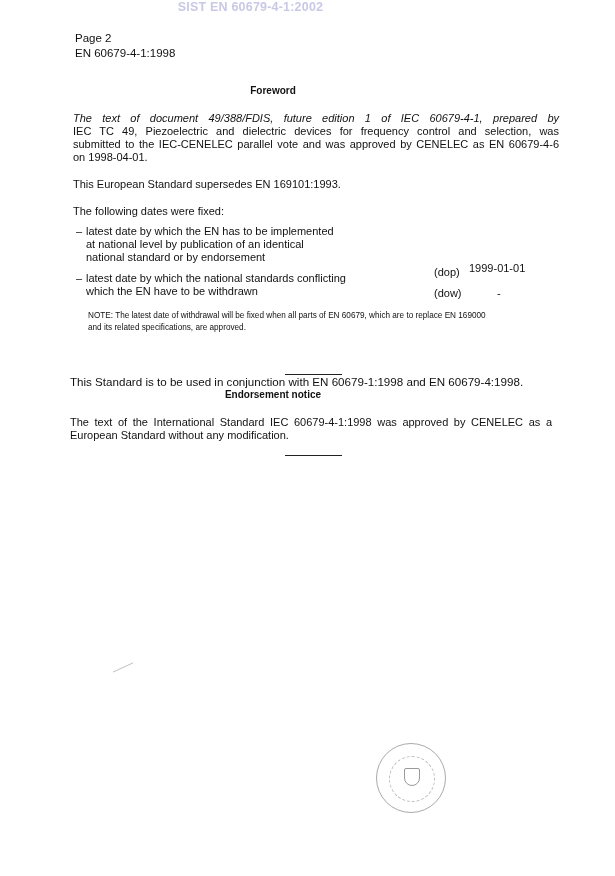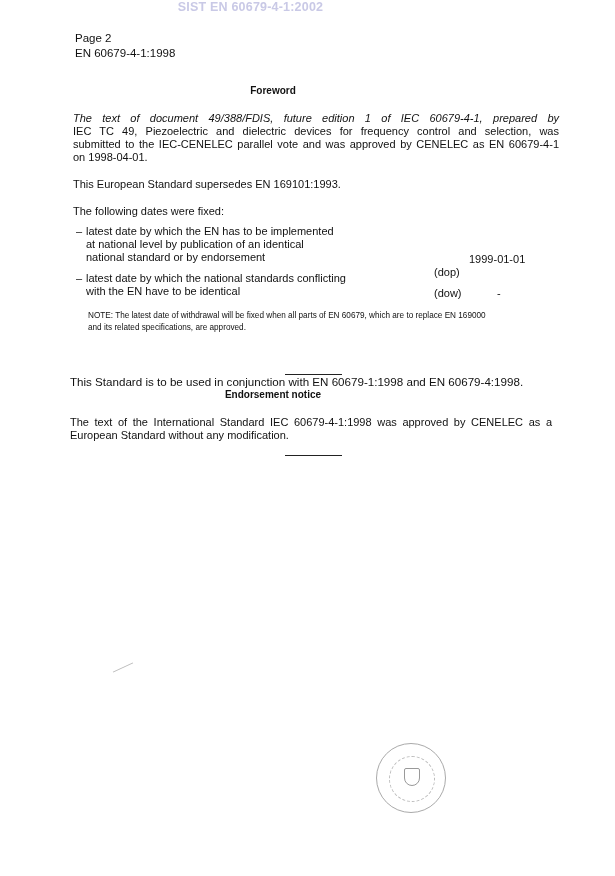--- a/index.html
+++ b/index.html
@@ -31,44 +31,44 @@
 <div class="page-head">
   <div>Page 2</div>
   <div>EN 60679-4-1:1998</div>
 </div>
 
 <div class="heading" style="top:85px;">Foreword</div>
 
 <div>
   <div class="para justify-last" style="top:112px;font-style:italic;">The text of document 49/388/FDIS, future edition 1 of IEC 60679-4-1, prepared by</div>
   <div class="para justify-last" style="top:125px;">IEC TC 49, Piezoelectric and dielectric devices for frequency control and selection, was</div>
-  <div class="para justify-last" style="top:138px;">submitted to the IEC-CENELEC parallel vote and was approved by CENELEC as EN 60679-4-1</div>
+  <div class="para justify-last" style="top:138px;">submitted to the IEC-CENELEC parallel vote and was approved by CENELEC as EN 60679-4-6</div>
   <div class="para" style="top:151px;">on 1998-04-01.</div>
 </div>
 
 <div class="para" style="top:178px;">This European Standard supersedes EN 169101:1993.</div>
 
 <div class="para" style="top:205px;">The following dates were fixed:</div>
 
 <div>
   <div class="item" style="top:225px;">
     <span class="dash">–</span>
     <span class="txt" style="top:0">latest date by which the EN has to be implemented</span>
     <span class="txt" style="top:13px">at national level by publication of an identical</span>
     <span class="txt" style="top:26px">national standard or by endorsement</span>
   </div>
   <span class="code" style="left:434px; top:266px;">(dop)</span>
-  <span class="code" style="left:469px; top:253px;">1999-01-01</span>
+  <span class="code" style="left:469px; top:262px;">1999-01-01</span>
 </div>
 
 <div>
   <div class="item" style="top:272px;">
     <span class="dash">–</span>
     <span class="txt" style="top:0">latest date by which the national standards conflicting</span>
-    <span class="txt" style="top:13px">with the EN have to be identical</span>
+    <span class="txt" style="top:13px">which the EN have to be withdrawn</span>
   </div>
   <span class="code" style="left:434px; top:287px;">(dow)</span>
   <span class="code" style="left:497px; top:287px;">-</span>
 </div>
 
 <div>
   <div class="note" style="top:310px;">NOTE: The latest date of withdrawal will be fixed when all parts of EN 60679, which are to replace EN 169000</div>
   <div class="note" style="top:322px;">and its related specifications, are approved.</div>
 </div>
 

